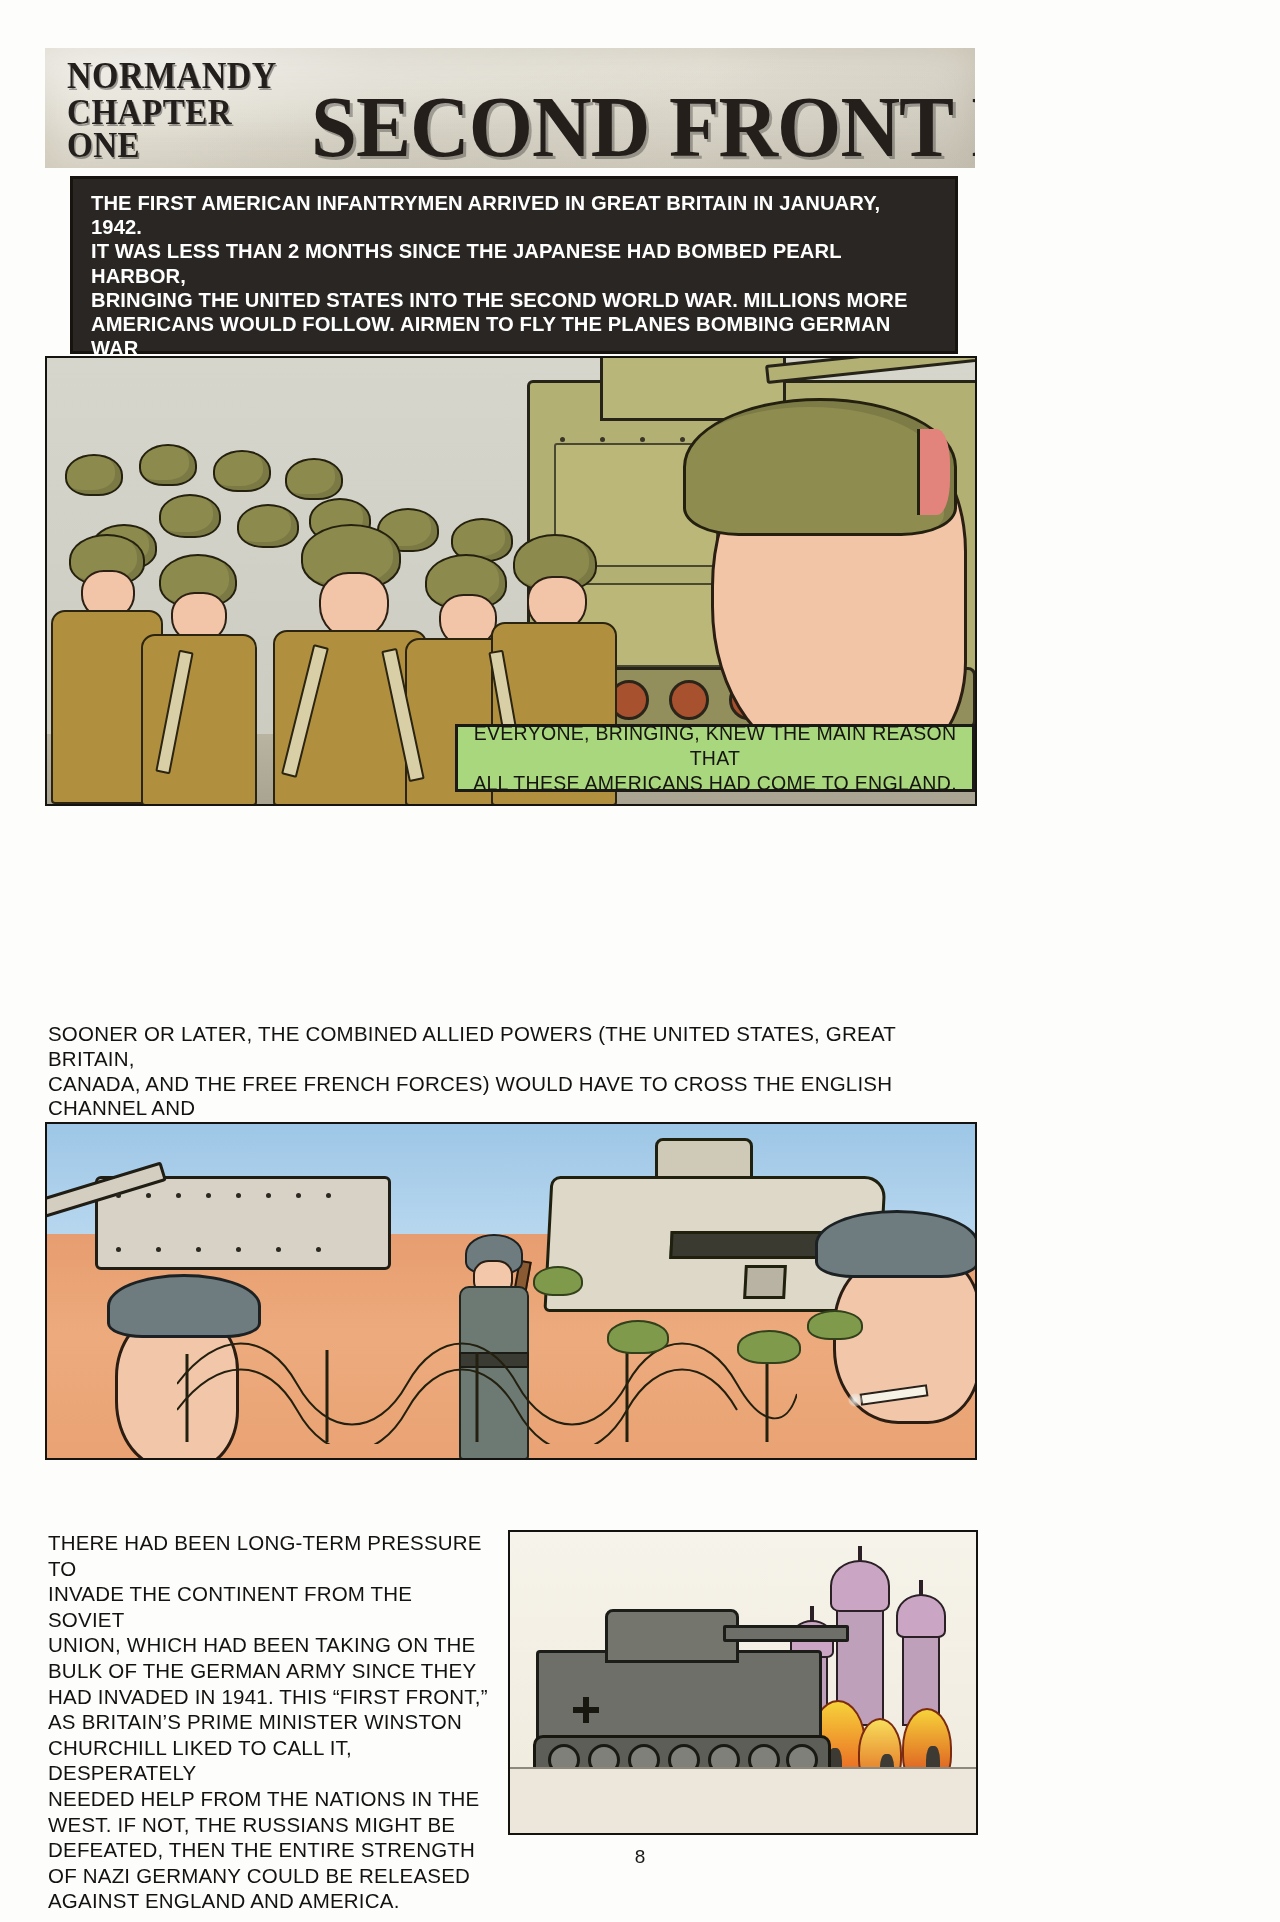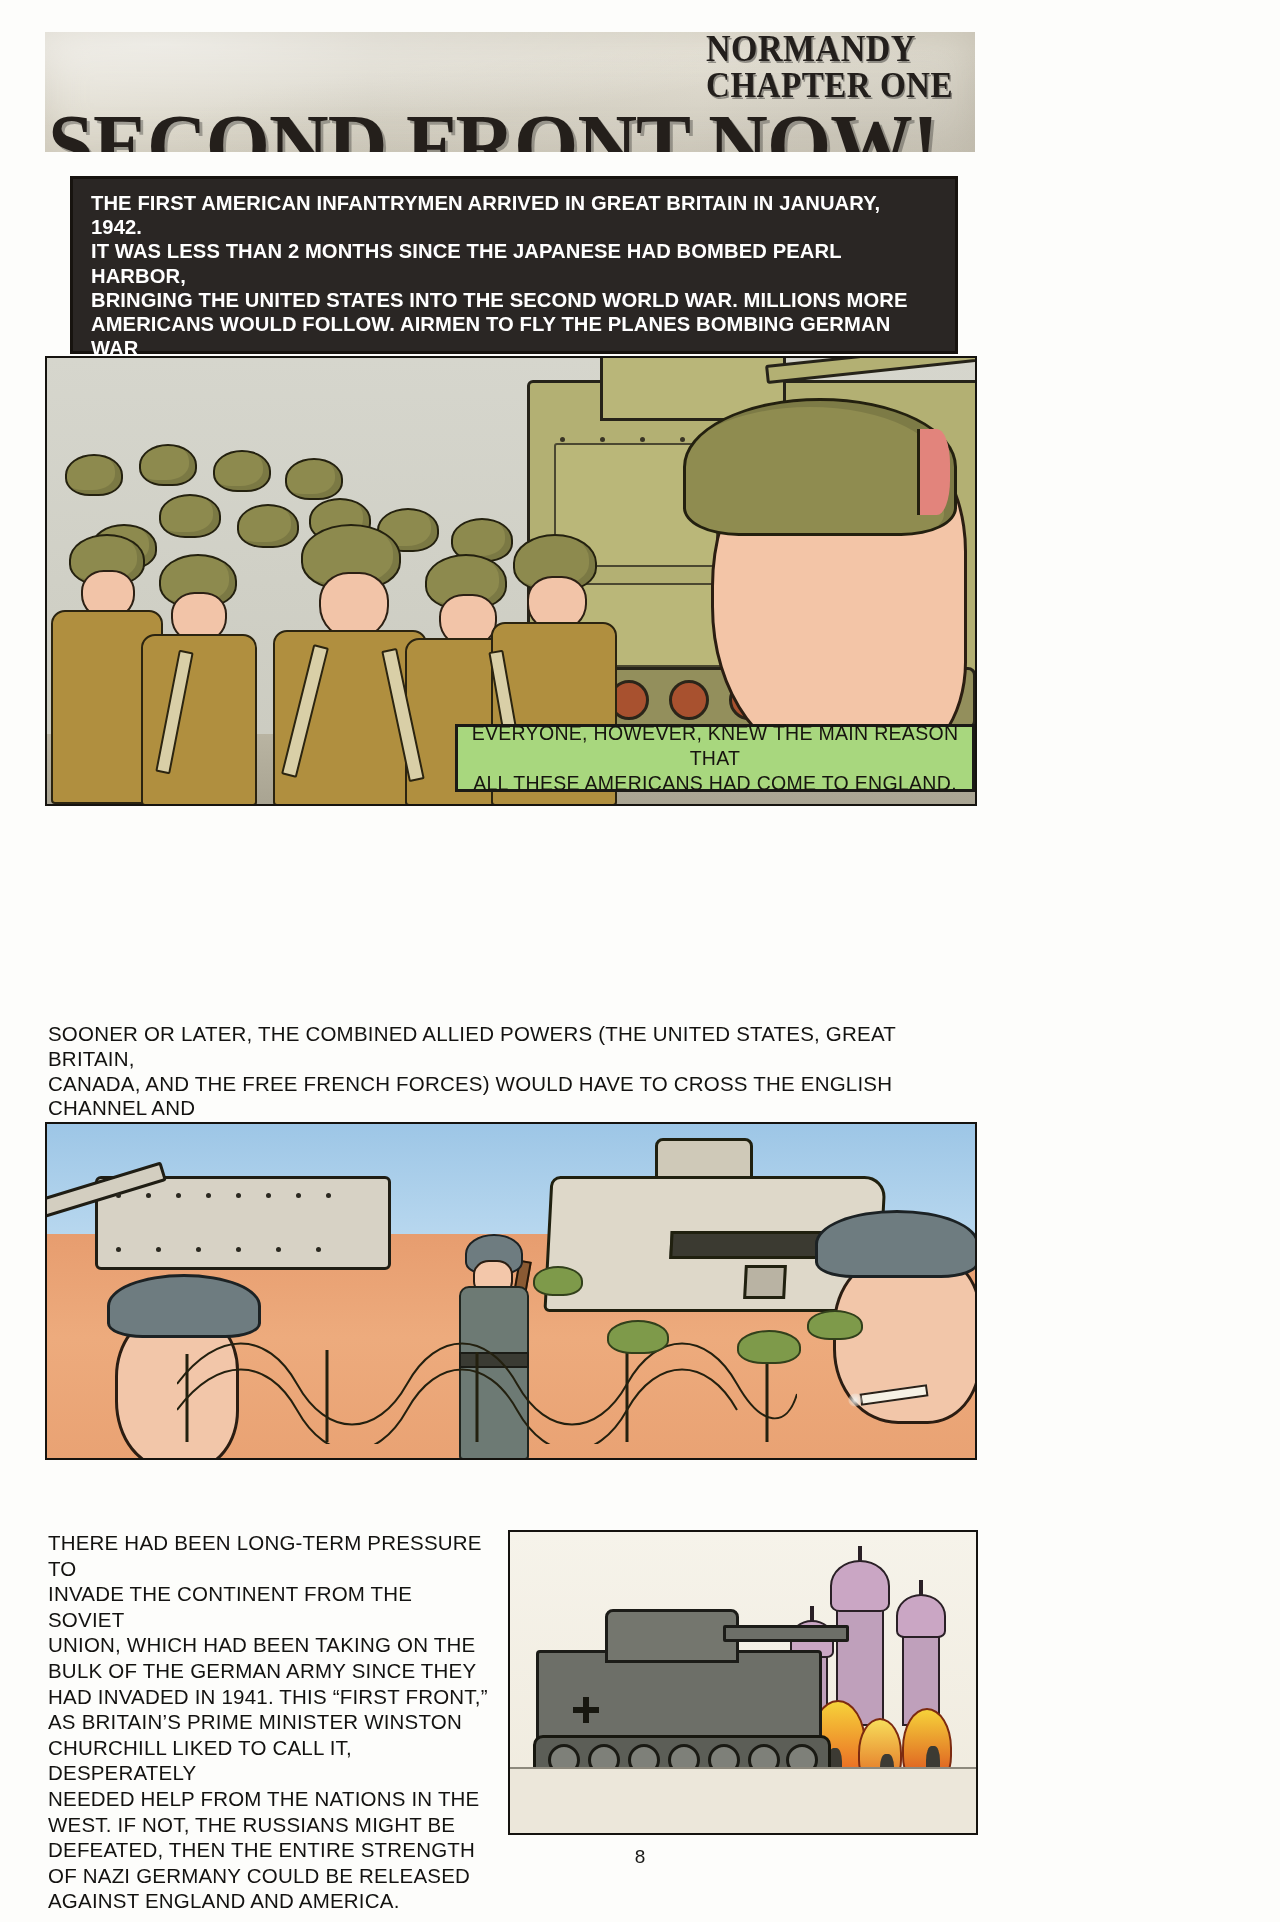--- a/index.html
+++ b/index.html
@@ -10,26 +10,25 @@
     overflow:hidden;
     position:relative;
   }
   .page{
     position:absolute;inset:0;
     background:#fdfdfb;
   }
 
   
   .masthead{
-    position:absolute;left:45px;top:32px;width:930px;height:120px;
+    position:absolute;left:45px;top:48px;width:930px;height:120px;
     background:linear-gradient(100deg,#e2ded2 0%,#d8d4c7 35%,#e4e0d4 70%,#dad6ca 100%);
     display:flex;align-items:flex-end;
     box-shadow:inset 0 0 40px rgba(160,152,132,.35);
     overflow:hidden;
-    flex-direction:column;
   }
   .masthead:after{
     content:"";position:absolute;inset:0;
     background:
       radial-gradient(ellipse at 12% 10%,rgba(255,255,255,.55),transparent 55%),
       radial-gradient(ellipse at 85% 85%,rgba(120,112,95,.18),transparent 60%);
     pointer-events:none;
   }
   .chapter-block{
     position:relative;z-index:2;
@@ -445,21 +444,21 @@
       <div class="strap" style="left:250px;top:286px;width:12px;height:130px;transform:rotate(14deg);"></div>
       <div class="strap" style="left:348px;top:290px;width:12px;height:130px;transform:rotate(-12deg);"></div>
       <div class="strap" style="left:120px;top:292px;width:11px;height:120px;transform:rotate(11deg);"></div>
       <div class="strap" style="left:452px;top:292px;width:11px;height:120px;transform:rotate(-10deg);"></div>
     </div>
 
     <div class="bigface"></div>
     <div class="bighelm"></div>
 
     <div class="green-cap">
-      <p>EVERYONE, HOWEVER, KNEW THE MAIN REASON THAT
+      <p>EVERYONE, BRINGING, KNEW THE MAIN REASON THAT
 ALL THESE AMERICANS HAD COME TO ENGLAND.</p>
     </div>
   </div>
 
   <div class="narration" id="narration-1">SOONER OR LATER, THE COMBINED ALLIED POWERS (THE UNITED STATES, GREAT BRITAIN,
 CANADA, AND THE FREE FRENCH FORCES) WOULD HAVE TO CROSS THE ENGLISH CHANNEL AND
 ASSAULT THE “ATLANTIC WALL.” THE WORLD HAD COME TO KNOW IT AS HITLER’S “FORTRESS
 EUROPE,” WHICH STRETCHED FROM THE SPANISH BORDER TO SCANDINAVIA.</div>
 
   <div class="panel2">

